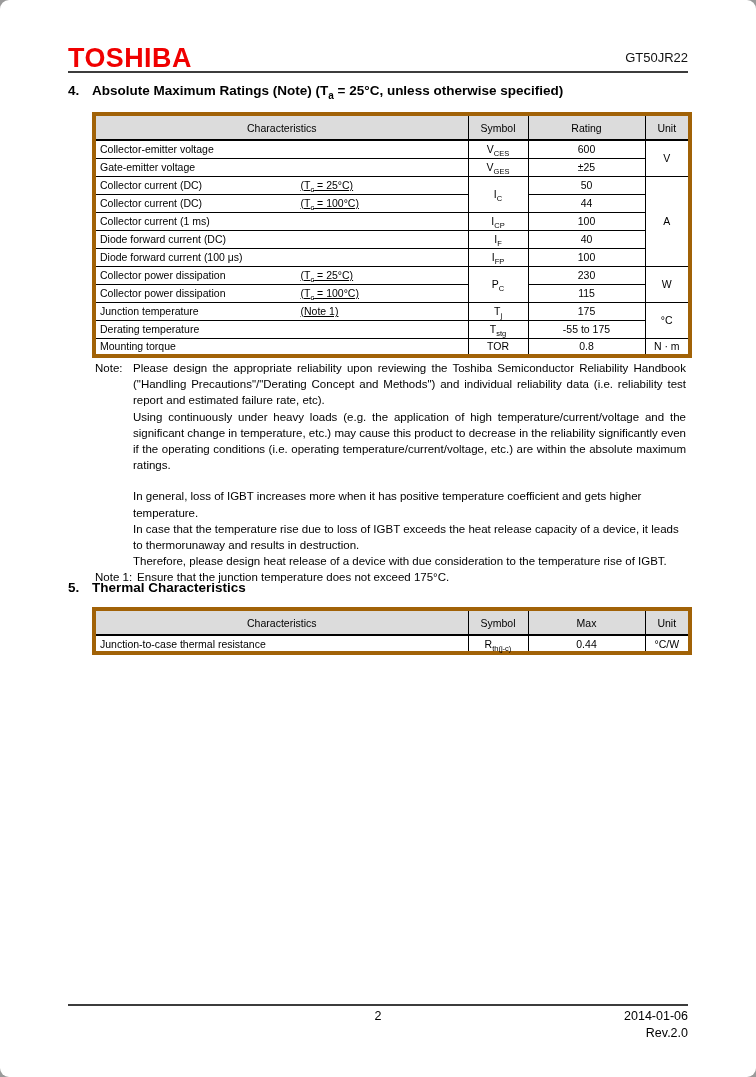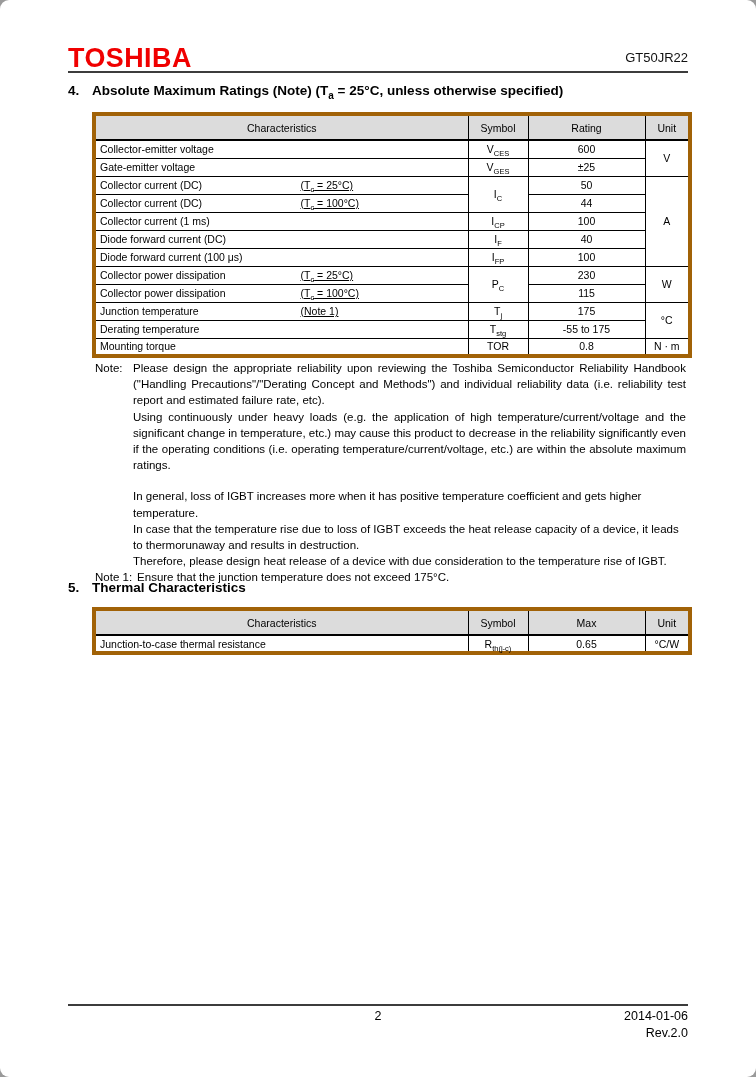--- a/index.html
+++ b/index.html
@@ -249,21 +249,21 @@
       <th>Max</th>
       <th>Unit</th>
     </tr>
     <tr>
       <td class="c-char">
             <div class="char-wrap">
               <span class="char-main">Junction-to-case thermal resistance</span>
             </div>
           </td>
       <td class="c-sym"><span>R</span><sub>th(j-c)</sub></td>
-      <td class="c-rat">0.65</td>
+      <td class="c-rat">0.44</td>
       <td class="c-unit">°C/W</td>
     </tr>
   </tbody>
     </table>
 
   <div class="footer-rule"></div>
   <div class="page-num">2</div>
   <div class="footer-right">
     <div>2014-01-06</div>
     <div>Rev.2.0</div>

